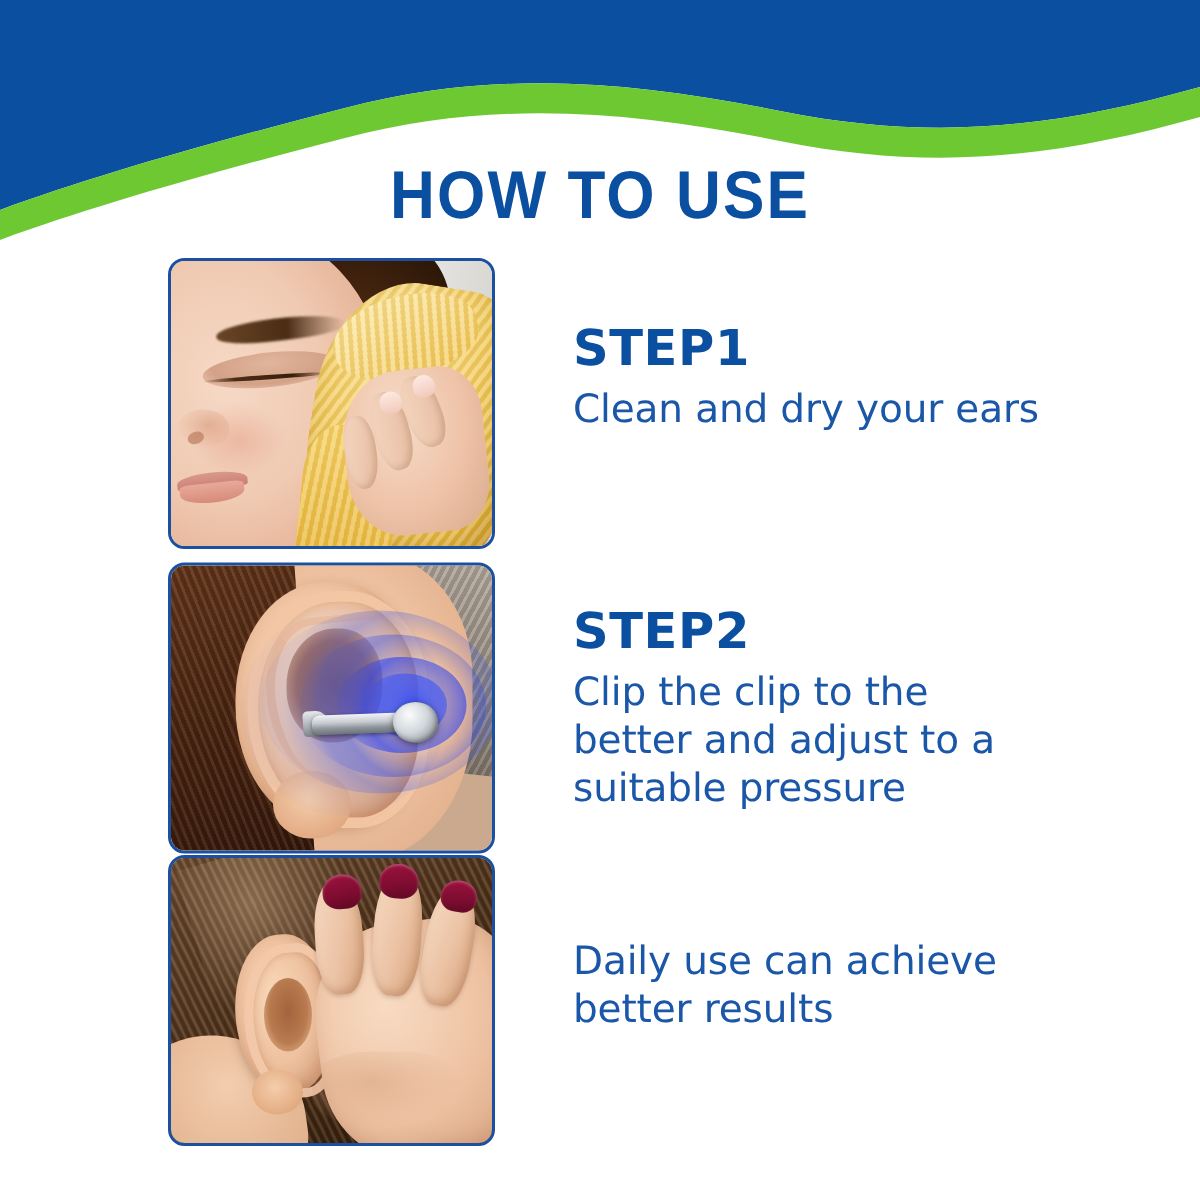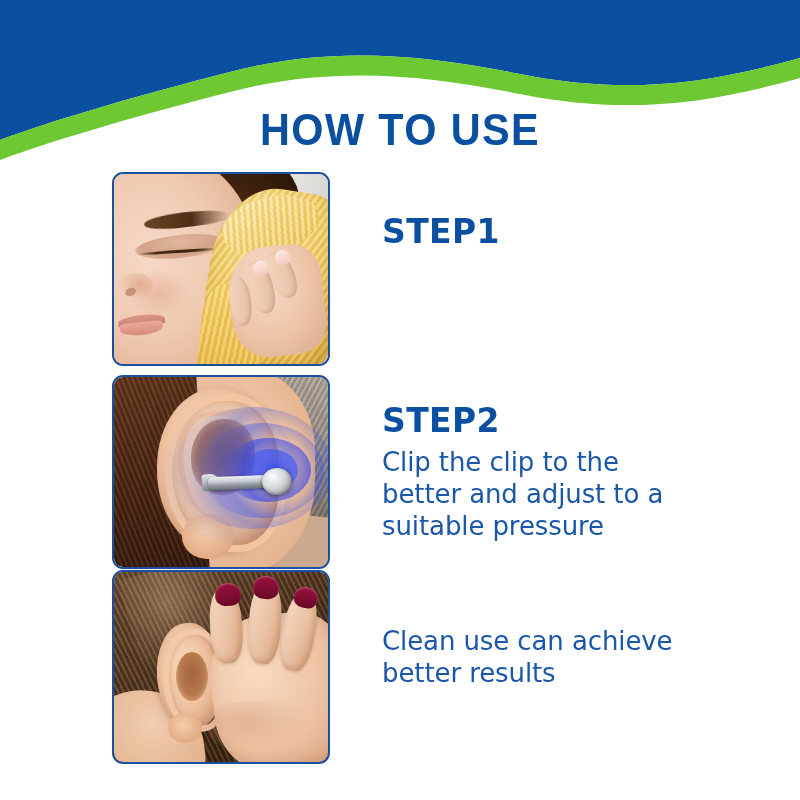--- a/index.html
+++ b/index.html
@@ -451,20 +451,21 @@
           <div class="p1-hand"></div>
           <div class="p1-finger p1-f1"></div>
           <div class="p1-finger p1-f2"></div>
           <div class="p1-finger p1-f3"></div>
           <div class="p1-nail p1-n1"></div>
           <div class="p1-nail p1-n2"></div>
         </div>
       </div>
       <div class="step-text">
         <div class="step-label">STEP1</div>
+        <div class="step-desc">Clean and dry your ears</div>
       </div>
     </div>
 
     <div class="step-row step-2">
       <div class="step-photo">
         <div class="photo-inner">
           <div class="p2-bg"></div>
           <div class="p2-hair-right"></div>
           <div class="p2-skin"></div>
           <div class="p2-hair-left"></div>
@@ -504,18 +505,18 @@
           <div class="p3-finger p3-fa"></div>
           <div class="p3-finger p3-fb"></div>
           <div class="p3-finger p3-fc"></div>
           <div class="p3-nail p3-na"></div>
           <div class="p3-nail p3-nb"></div>
           <div class="p3-nail p3-nc"></div>
           <div class="p3-knuckle"></div>
         </div>
       </div>
       <div class="step-text">
-        <div class="step-desc">Clean use can achieve better results</div>
+        <div class="step-desc">Daily use can achieve better results</div>
       </div>
     </div>
 
   </div>
 </div>
 
 </body></html>

